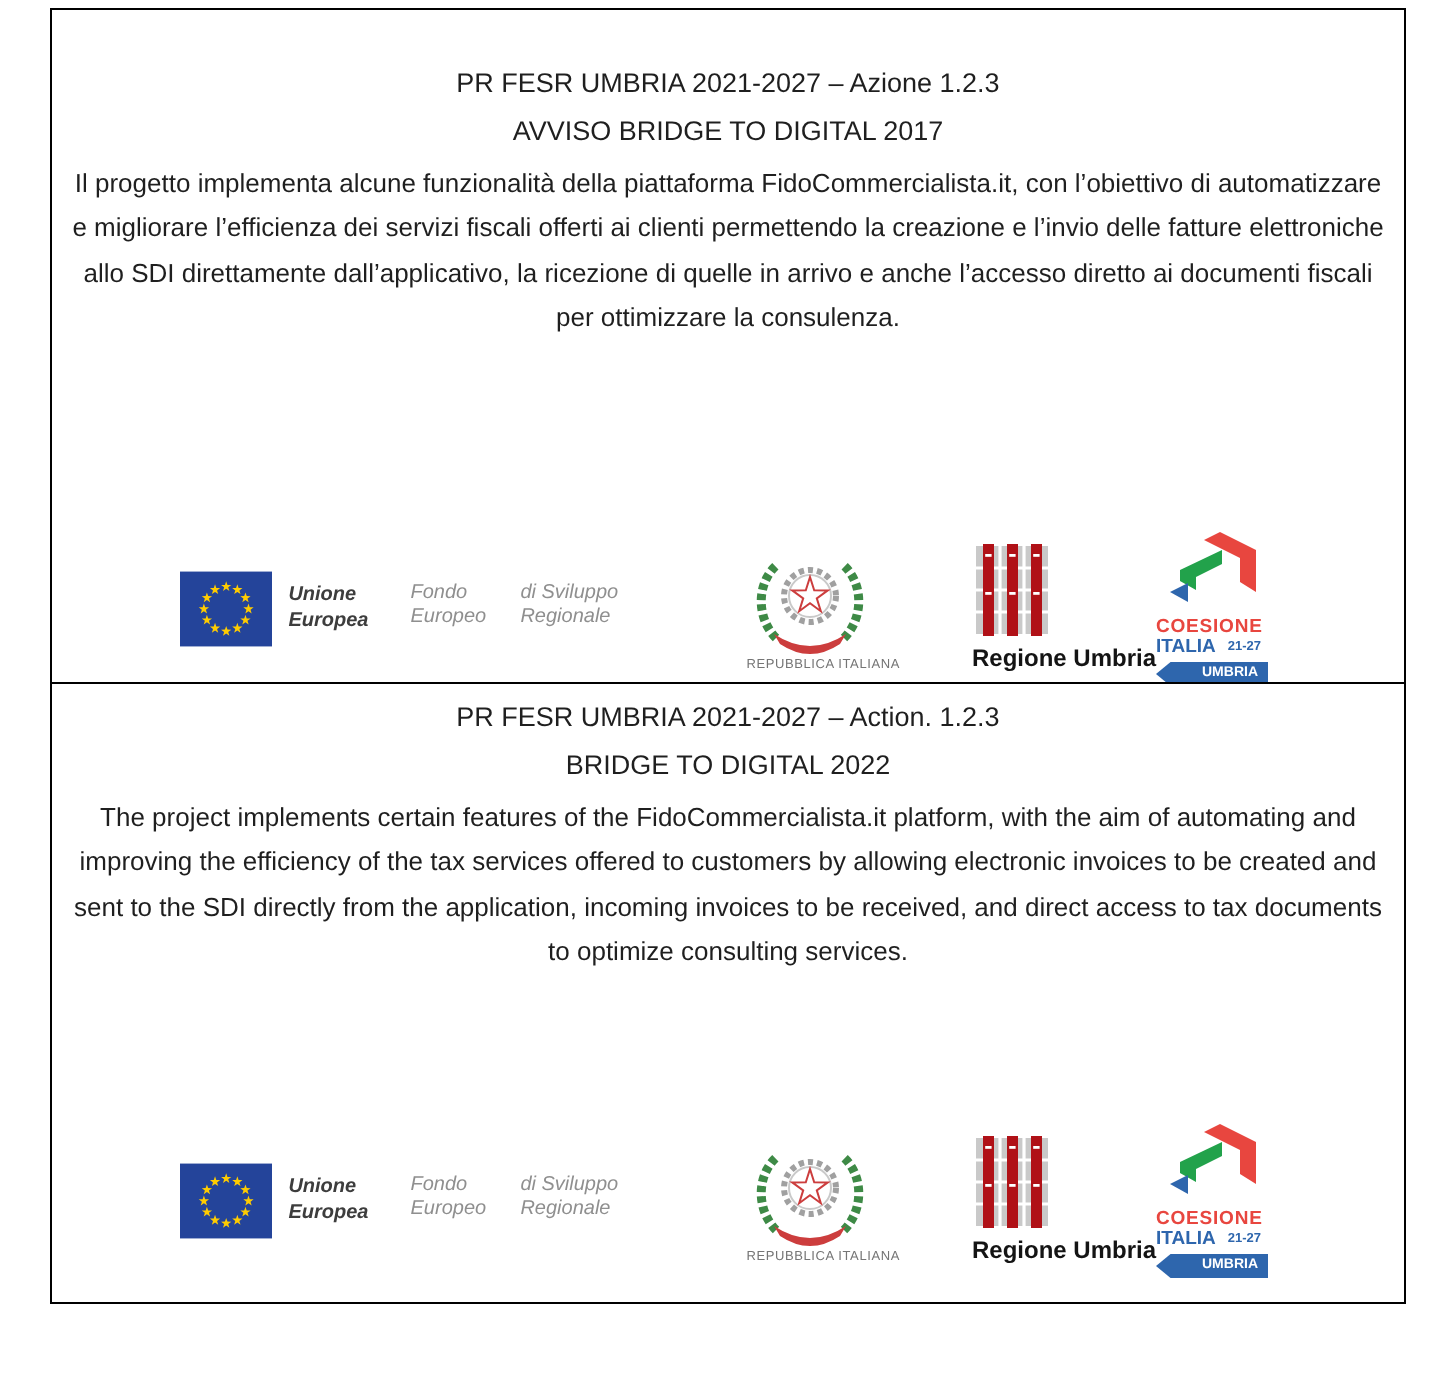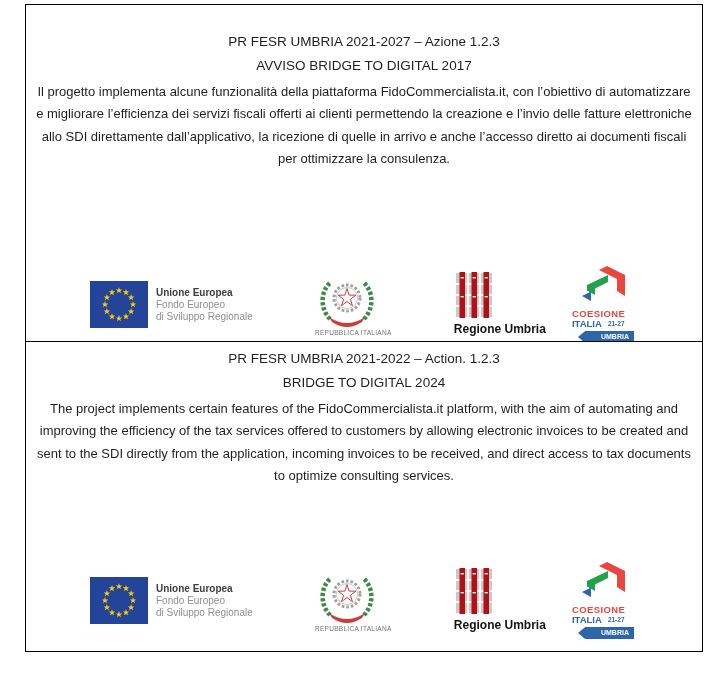--- a/index.html
+++ b/index.html
@@ -29,21 +29,21 @@
     margin-top: auto;
     margin-bottom: 10px;
     height: 82px;
     display: flex;
     align-items: center;
     justify-content: space-between;
     padding: 0 68px 0 64px;
   }
   .logo-block { display: flex; }
   .eu-block { align-items: center; gap: 8px; }
-  .eu-lines { display: flex; flex-direction: column; justify-content: center; }
+  .eu-lines { display: flex; justify-content: center; font-style: italic; }
   .eu-l1 { font-size: 10px; font-weight: bold; color: #3d3d3d; line-height: 13px; }
   .eu-l2 { font-size: 10px; color: #8f8f8f; line-height: 12px; }
   .col-block { flex-direction: column; align-items: flex-start; margin-left: 36px; }
   .rep-caption { font-size: 6.5px; color: #757575; letter-spacing: .3px; margin-top: 2px; white-space: nowrap; }
   .ru-caption { font-size: 12px; font-weight: bold; color: #141414; margin-top: 2px; white-space: nowrap; }
   .co-block { width: 62px; flex-direction: column; align-items: flex-start; }
   .co-mark { align-self: center; }
   .co-line1 { font-size: 9.5px; font-weight: bold; color: #e8463f; letter-spacing: .4px; line-height: 10px; margin-top: 2px; text-align: center; }
   .co-line2 { display: flex; align-items: flex-start; gap: 6px; line-height: 10px; text-align: right; }
   .co-italia { font-size: 9.5px; font-weight: bold; color: #2e66ad; line-height: 10px; }
@@ -153,22 +153,22 @@
         <span class="co-italia">ITALIA</span>
         <span class="co-years">21-27</span>
       </div>
       <div class="co-banner">UMBRIA</div>
     </div>
 
   </div>
 </div>
 
 <div class="frame" id="frame-en">
-  <div class="title-line">PR FESR UMBRIA 2021-2022 – Action. 1.2.3</div>
-  <div class="title-line">BRIDGE TO DIGITAL 2024</div>
+  <div class="title-line">PR FESR UMBRIA 2021-2027 – Action. 1.2.3</div>
+  <div class="title-line">BRIDGE TO DIGITAL 2022</div>
   <div class="para">The project implements certain features of the FidoCommercialista.it platform, with the aim of automating and improving the efficiency of the tax services offered to customers by allowing electronic invoices to be created and sent to the SDI directly from the application, incoming invoices to be received, and direct access to tax documents to optimize consulting services.</div>
 
   <div class="logos-row">
 
     <div class="logo-block eu-block">
       <svg width="58" height="47" viewBox="0 0 58 47">
         <rect x="0" y="0" width="58" height="47" fill="#24449a"></rect>
         <g fill="#ffcc00">
           <use href="#star" x="29" y="9.5"></use>
             <use href="#star" x="36" y="11.4"></use>

